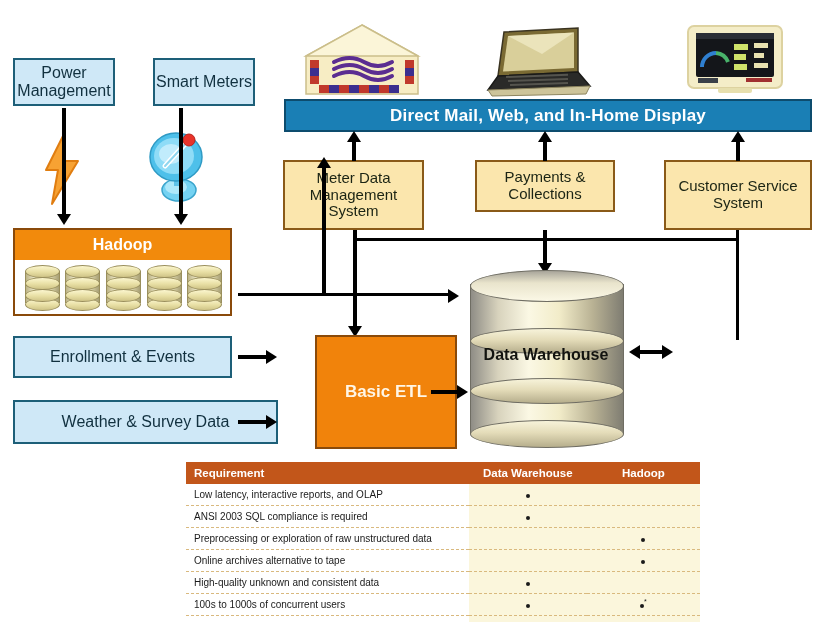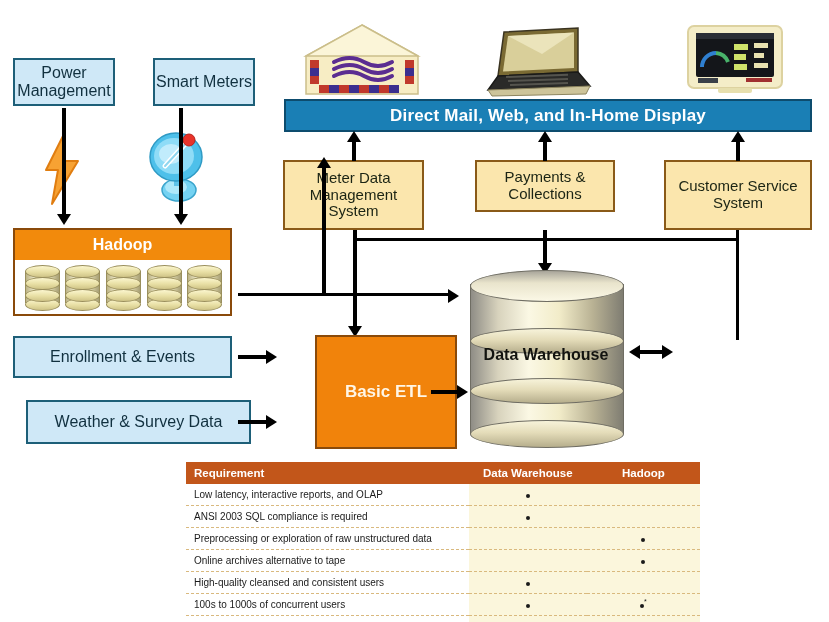--- a/index.html
+++ b/index.html
@@ -217,21 +217,21 @@
           <div class="el e3"></div>
           <div class="el e2"></div>
           <div class="el e1"></div>
         </div>
     </div>
   </div>
 
   <div class="box blue-src" style="left:13px;top:336px;width:219px;height:42px;">
     <span>Enrollment &amp; Events</span>
   </div>
-  <div class="box blue-src" style="left:26px;top:400px;width:225px;height:44px;">
+  <div class="box blue-src" style="left:13px;top:400px;width:265px;height:44px;">
     <span>Weather &amp; Survey Data</span>
   </div>
 
   <div class="ln" style="left:238px;top:355px;width:30px;height:4px;"></div>
   <div class="ah ah-rt" style="left:266px;top:350px;"></div>
   <div class="ln" style="left:238px;top:420px;width:30px;height:4px;"></div>
   <div class="ah ah-rt" style="left:266px;top:415px;"></div>
 
   <div class="box banner" style="left:284px;top:99px;width:528px;height:33px;">
     <span>Direct Mail, Web, and In-Home Display</span>
@@ -322,21 +322,21 @@
             <td>Preprocessing or exploration of raw unstructured data</td>
             <td class="c"></td>
             <td class="c"><span class="dot"></span></td>
           </tr>
           <tr>
             <td>Online archives alternative to tape</td>
             <td class="c"></td>
             <td class="c"><span class="dot"></span></td>
           </tr>
           <tr>
-            <td>High-quality cleansed and consistent users</td>
+            <td>High-quality unknown and consistent data</td>
             <td class="c"><span class="dot"></span></td>
             <td class="c"></td>
           </tr>
           <tr>
             <td>100s to 1000s of concurrent users</td>
             <td class="c"><span class="dot"></span></td>
             <td class="c"><span class="dot"></span><span class="star">*</span></td>
           </tr>
           <tr>
             <td>Discover unknown relationships in the data</td>

